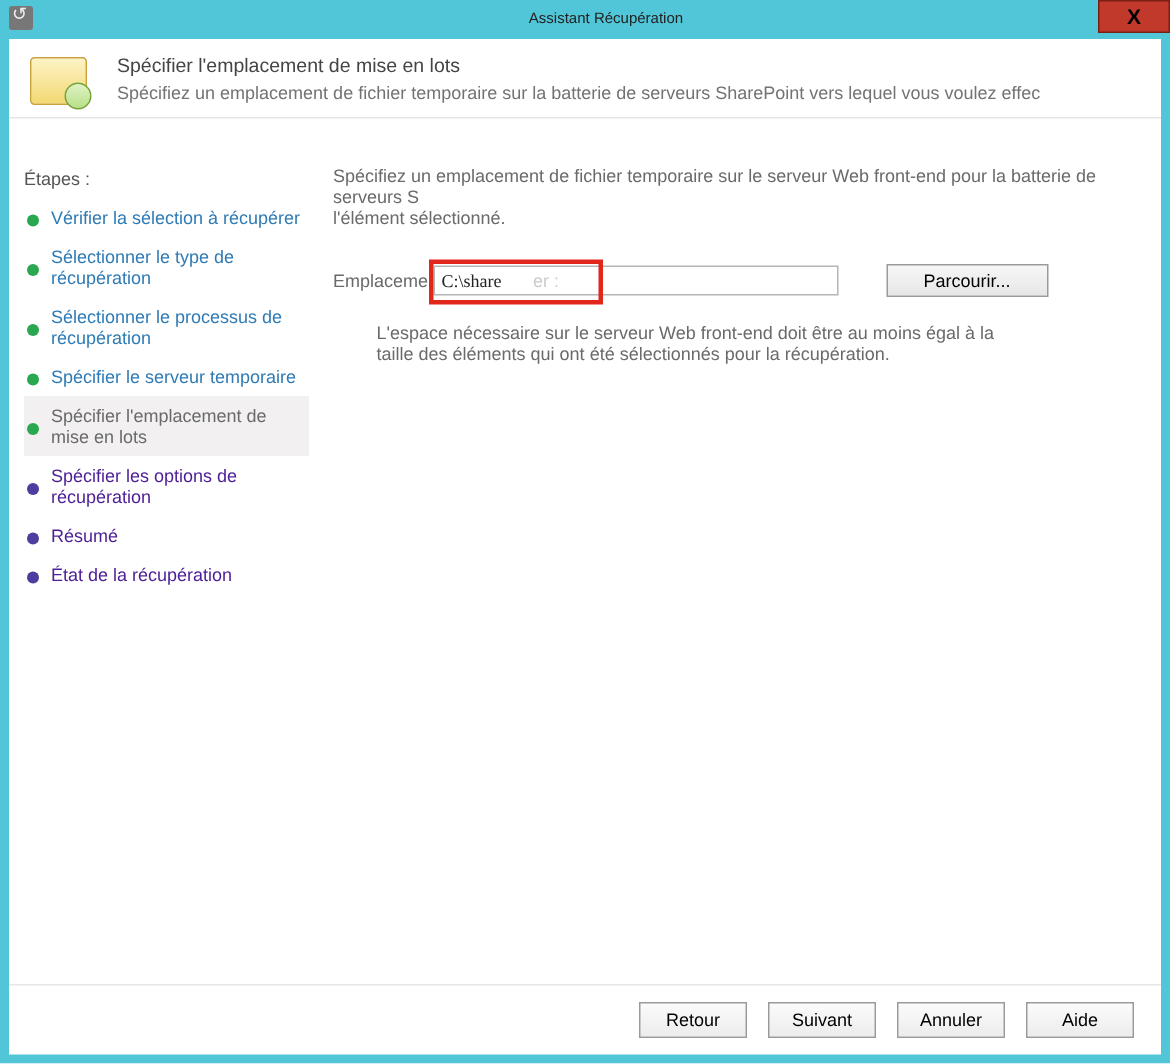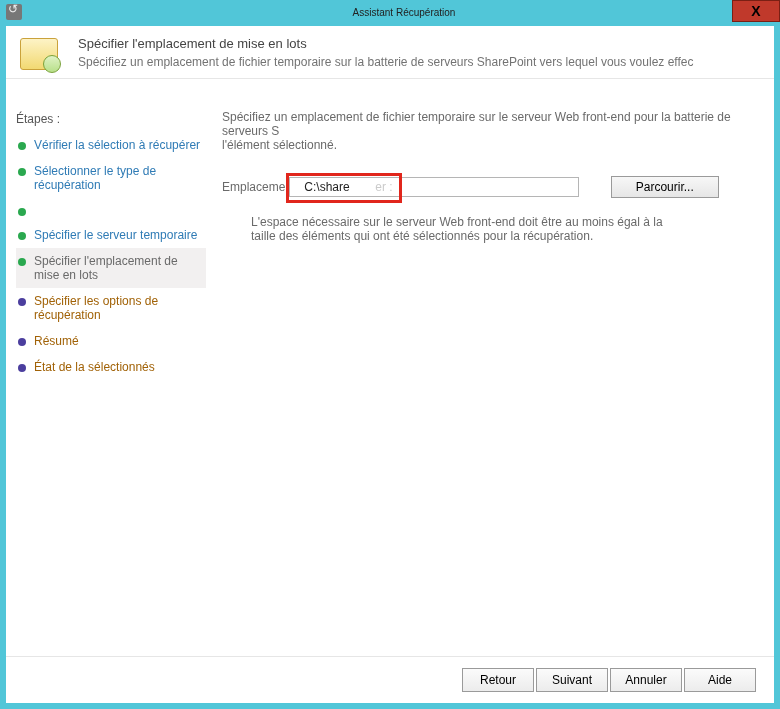--- a/index.html
+++ b/index.html
@@ -12,39 +12,39 @@
   .client{position:absolute;left:6px;right:6px;top:26px;bottom:6px;background:#fff;box-sizing:border-box;overflow:hidden}
   .header{display:flex;align-items:flex-start;padding:10px 14px 8px 14px;border-bottom:1px solid #e6e6e6}
   .header-icon{width:36px;height:30px;border:1px solid #caa23b;border-radius:3px;background:linear-gradient(#fdf3c6,#f2d972);position:relative;flex:0 0 auto;margin-right:20px;margin-top:2px}
   .header-icon::after{content:"";position:absolute;right:-4px;bottom:-4px;width:16px;height:16px;border:1px solid #7aa23b;border-radius:50%;background:linear-gradient(#dff2c4,#b8e08a)}
   .header-text{flex:1;min-width:0}
   .header-title{font-size:13px;color:#444;margin-bottom:4px}
   .header-sub{font-size:12px;color:#737373;white-space:nowrap;overflow:hidden}
   .body{position:absolute;left:0;right:0;top:80px;bottom:46px;display:flex}
   .steps{width:190px;flex:0 0 auto;padding:4px 8px 0 10px}
   .steps-title{color:#555;margin:2px 0 6px 0}
-  .step{display:flex;align-items:flex-start;padding:6px 2px;font-size:12px}
+  .step{display:flex;align-items:center;padding:6px 2px;font-size:12px}
   .bullet{width:8px;height:8px;border-radius:50%;margin:4px 8px 0 0;flex:0 0 auto}
   .bullet.done{background:#2aa84f}
   .bullet.active{background:#2aa84f}
   .bullet.pending{background:#4b3e9e}
   .step-label{color:#2f7bb5;line-height:14px;cursor:default}
   .step.active .step-label{color:#6a6a6a}
-  .step.future .step-label{color:#a16207}
+  .step.future .step-label{color:#4c1d95}
   .step.current-page{background:#f2f0f0}
   .main{flex:1;padding:4px 0 0 8px;min-width:0}
   .desc{color:#6a6a6a;font-size:12px;line-height:14px;margin-bottom:23px;white-space:nowrap;overflow:hidden}
   .field-row{display:flex;align-items:center;height:24px;margin-bottom:16px;position:relative}
   .field-label{color:#6a6a6a;margin-right:4px;white-space:nowrap}
   .path-input-wrap{position:relative}
-  .path-input{width:260px;height:18px;border:1px solid #b5b5b5;font-family:Liberation Sans, sans-serif;font-size:12px;padding:0 14px;color:#222;box-sizing:content-box}
+  .path-input{width:260px;height:18px;border:1px solid #b5b5b5;font-family:Liberation Serif, serif;font-size:12px;padding:0 4px;color:#222;box-sizing:content-box}
   .highlight-red{position:absolute;border:3px solid #e1261c;pointer-events:none}
   .browse-btn{height:22px;min-width:66px;margin-left:10px;border:1px solid #9a9a9a;background:linear-gradient(#f7f7f7,#e6e6e6);font-family:inherit;font-size:12px;padding:0 24px;cursor:default}
   .note{color:#6a6a6a;font-size:12px;line-height:14px;margin-left:29px;max-width:420px}
-  .footer{position:absolute;left:0;right:0;bottom:0;height:46px;border-top:1px solid #e6e6e6;display:flex;align-items:center;justify-content:flex-end;padding-right:18px;gap:2px}
+  .footer{position:absolute;left:0;right:0;bottom:0;height:46px;border-top:1px solid #e6e6e6;display:flex;align-items:center;justify-content:flex-end;padding-right:18px;gap:14px}
   .nav-btn{height:24px;min-width:72px;border:1px solid #9a9a9a;background:linear-gradient(#fbfbfb,#ececec);font-family:inherit;font-size:12px;cursor:default}
 </style>
 </head>
 <body>
 
 <div class="outer">
   <div class="titlebar">
     <span class="title-icon"></span>
     <span class="title-text">Assistant Récupération</span>
     <div class="win-close">
@@ -68,40 +68,41 @@
         <div class="step">
           <span class="bullet done"></span>
           <span class="step-label">Vérifier la sélection à récupérer</span>
         </div>
         <div class="step">
           <span class="bullet done"></span>
           <span class="step-label">Sélectionner le type de récupération</span>
         </div>
         <div class="step">
           <span class="bullet done"></span>
+          <span class="step-label">Sélectionner le processus de récupération</span>
         </div>
         <div class="step">
           <span class="bullet done"></span>
           <span class="step-label">Spécifier le serveur temporaire</span>
         </div>
         <div class="step active current-page">
           <span class="bullet active"></span>
           <span class="step-label">Spécifier l'emplacement de mise en lots</span>
         </div>
         <div class="step future">
           <span class="bullet pending"></span>
           <span class="step-label">Spécifier les options de récupération</span>
         </div>
         <div class="step future">
           <span class="bullet pending"></span>
           <span class="step-label">Résumé</span>
         </div>
         <div class="step future">
           <span class="bullet pending"></span>
-          <span class="step-label">État de la sélectionnés</span>
+          <span class="step-label">État de la récupération</span>
         </div>
       </div>
 
       <div class="main">
         <div class="desc" style="white-space:pre-line">Spécifiez un emplacement de fichier temporaire sur le serveur Web front-end pour la batterie de serveurs S
 l'élément sélectionné.</div>
 
         <div class="field-row">
           <span class="field-label">Emplaceme</span>
           <span class="path-input-wrap">

